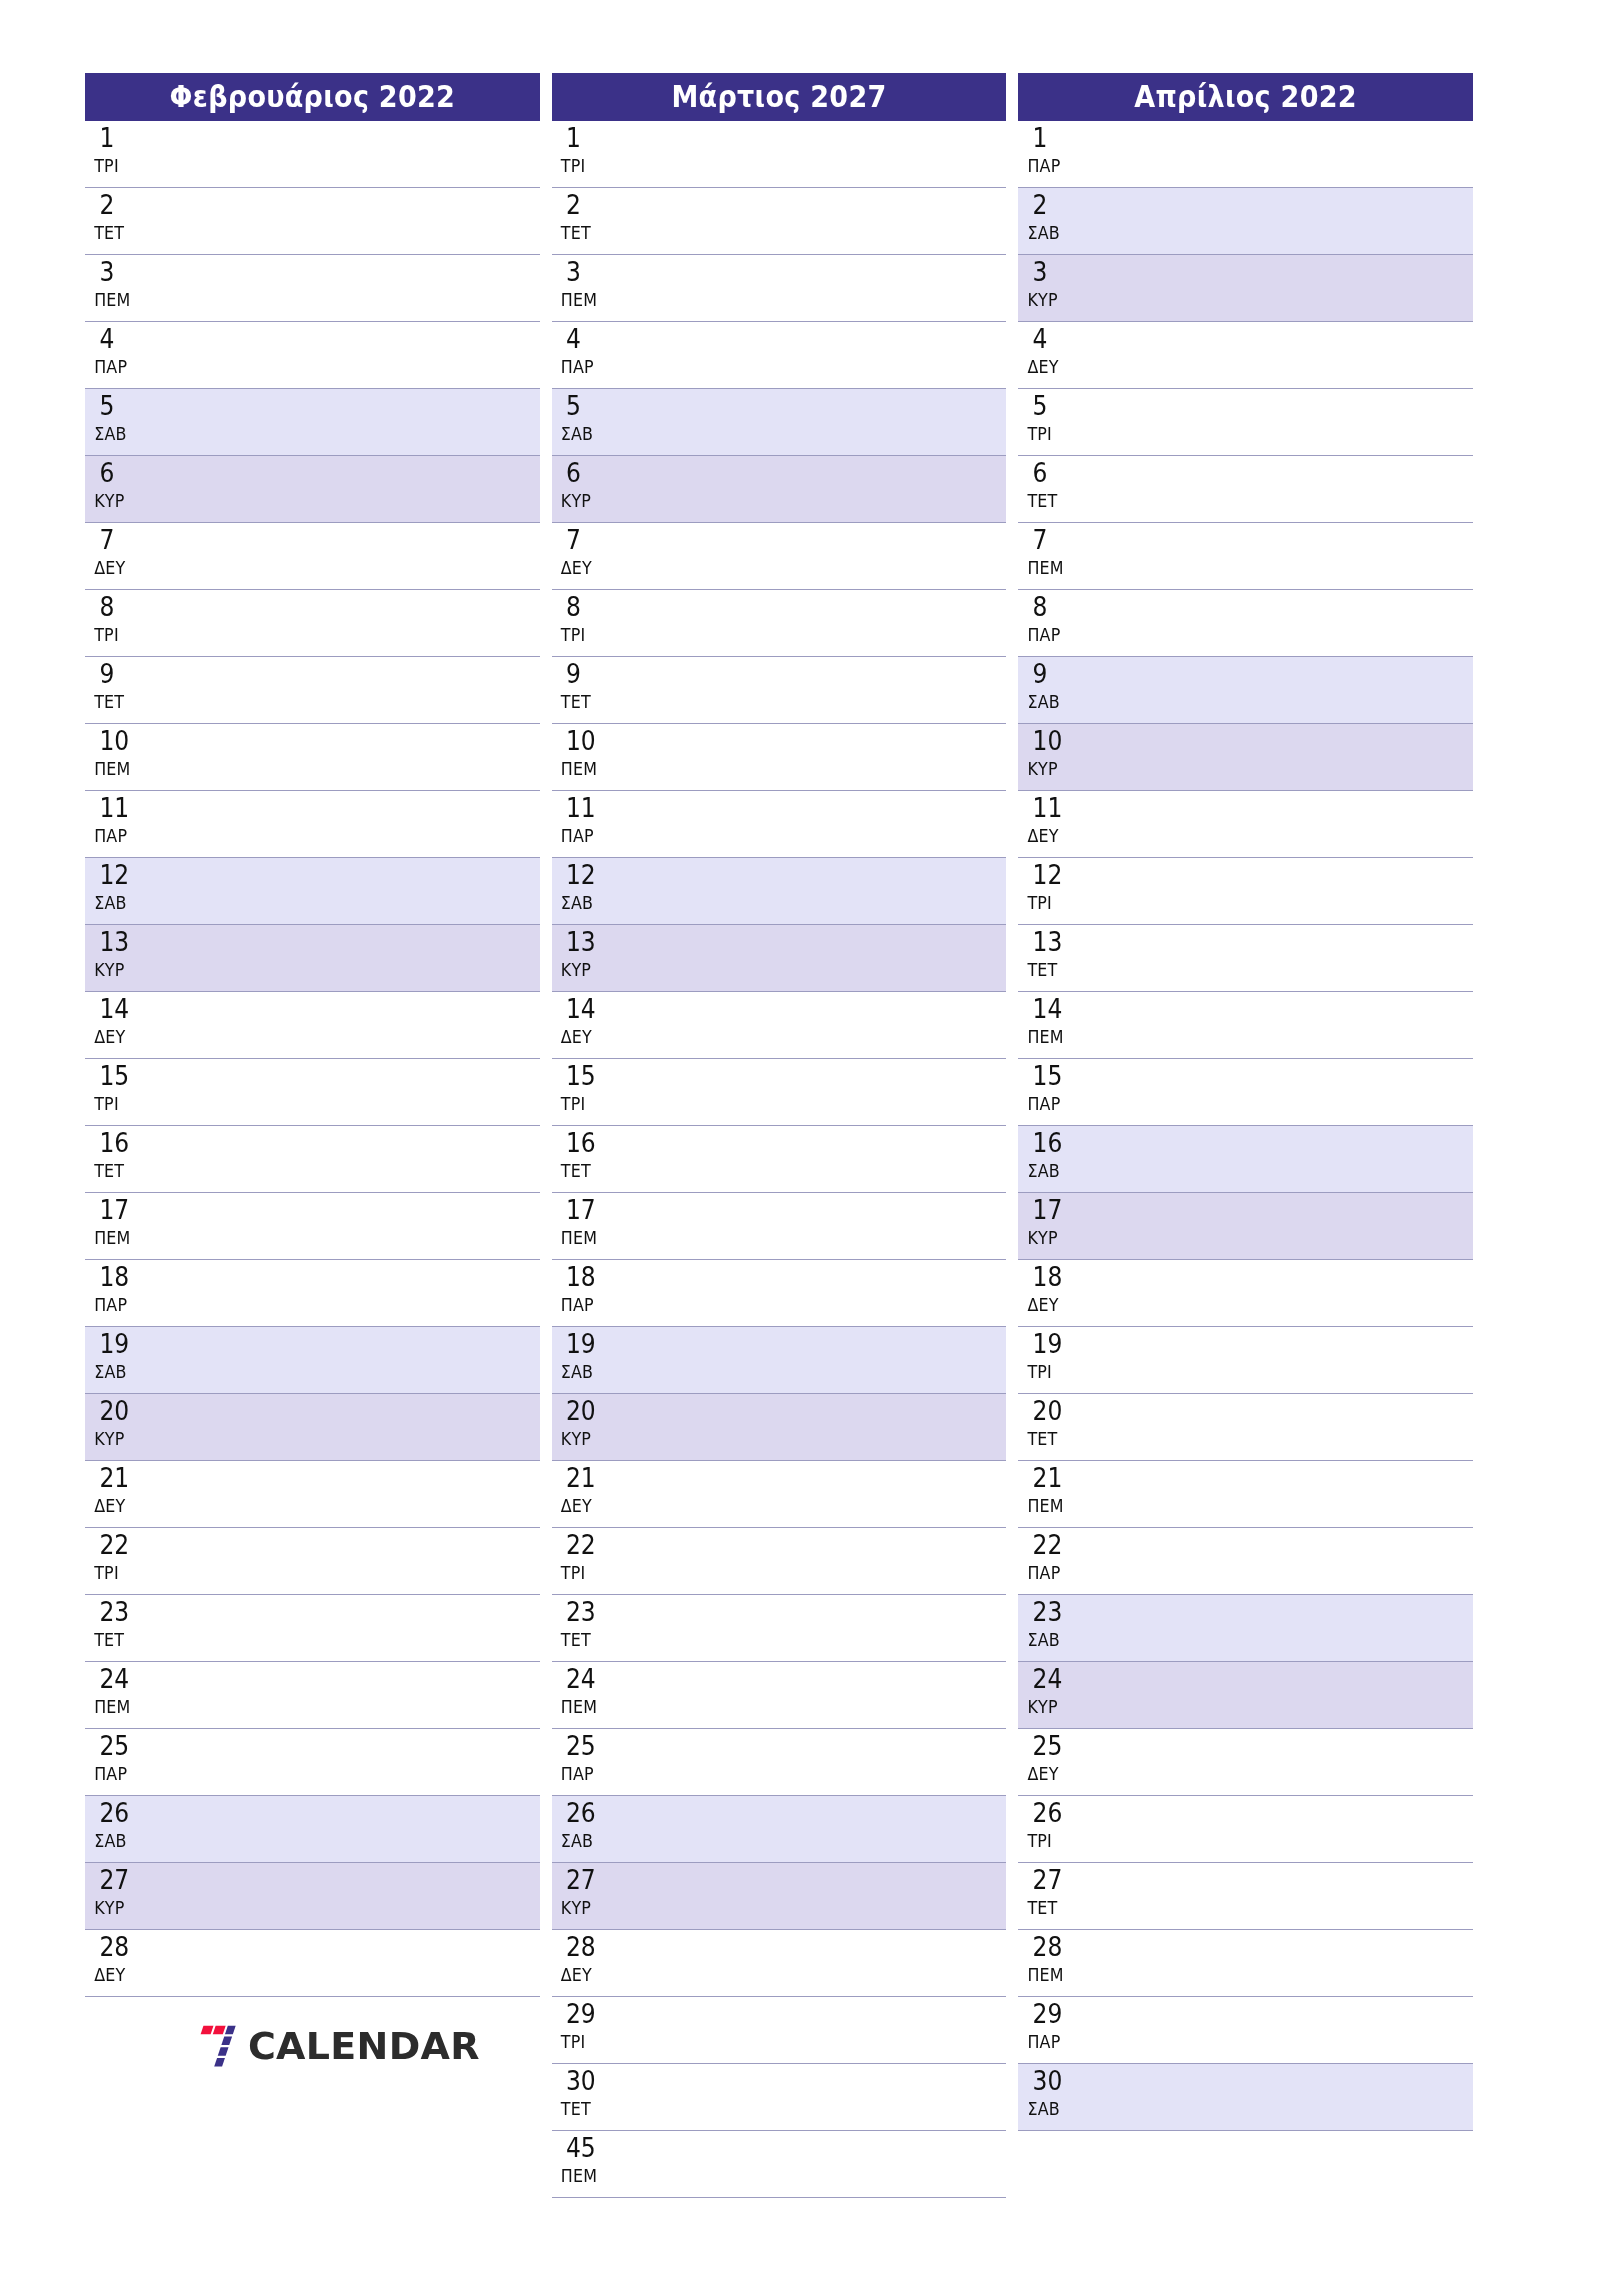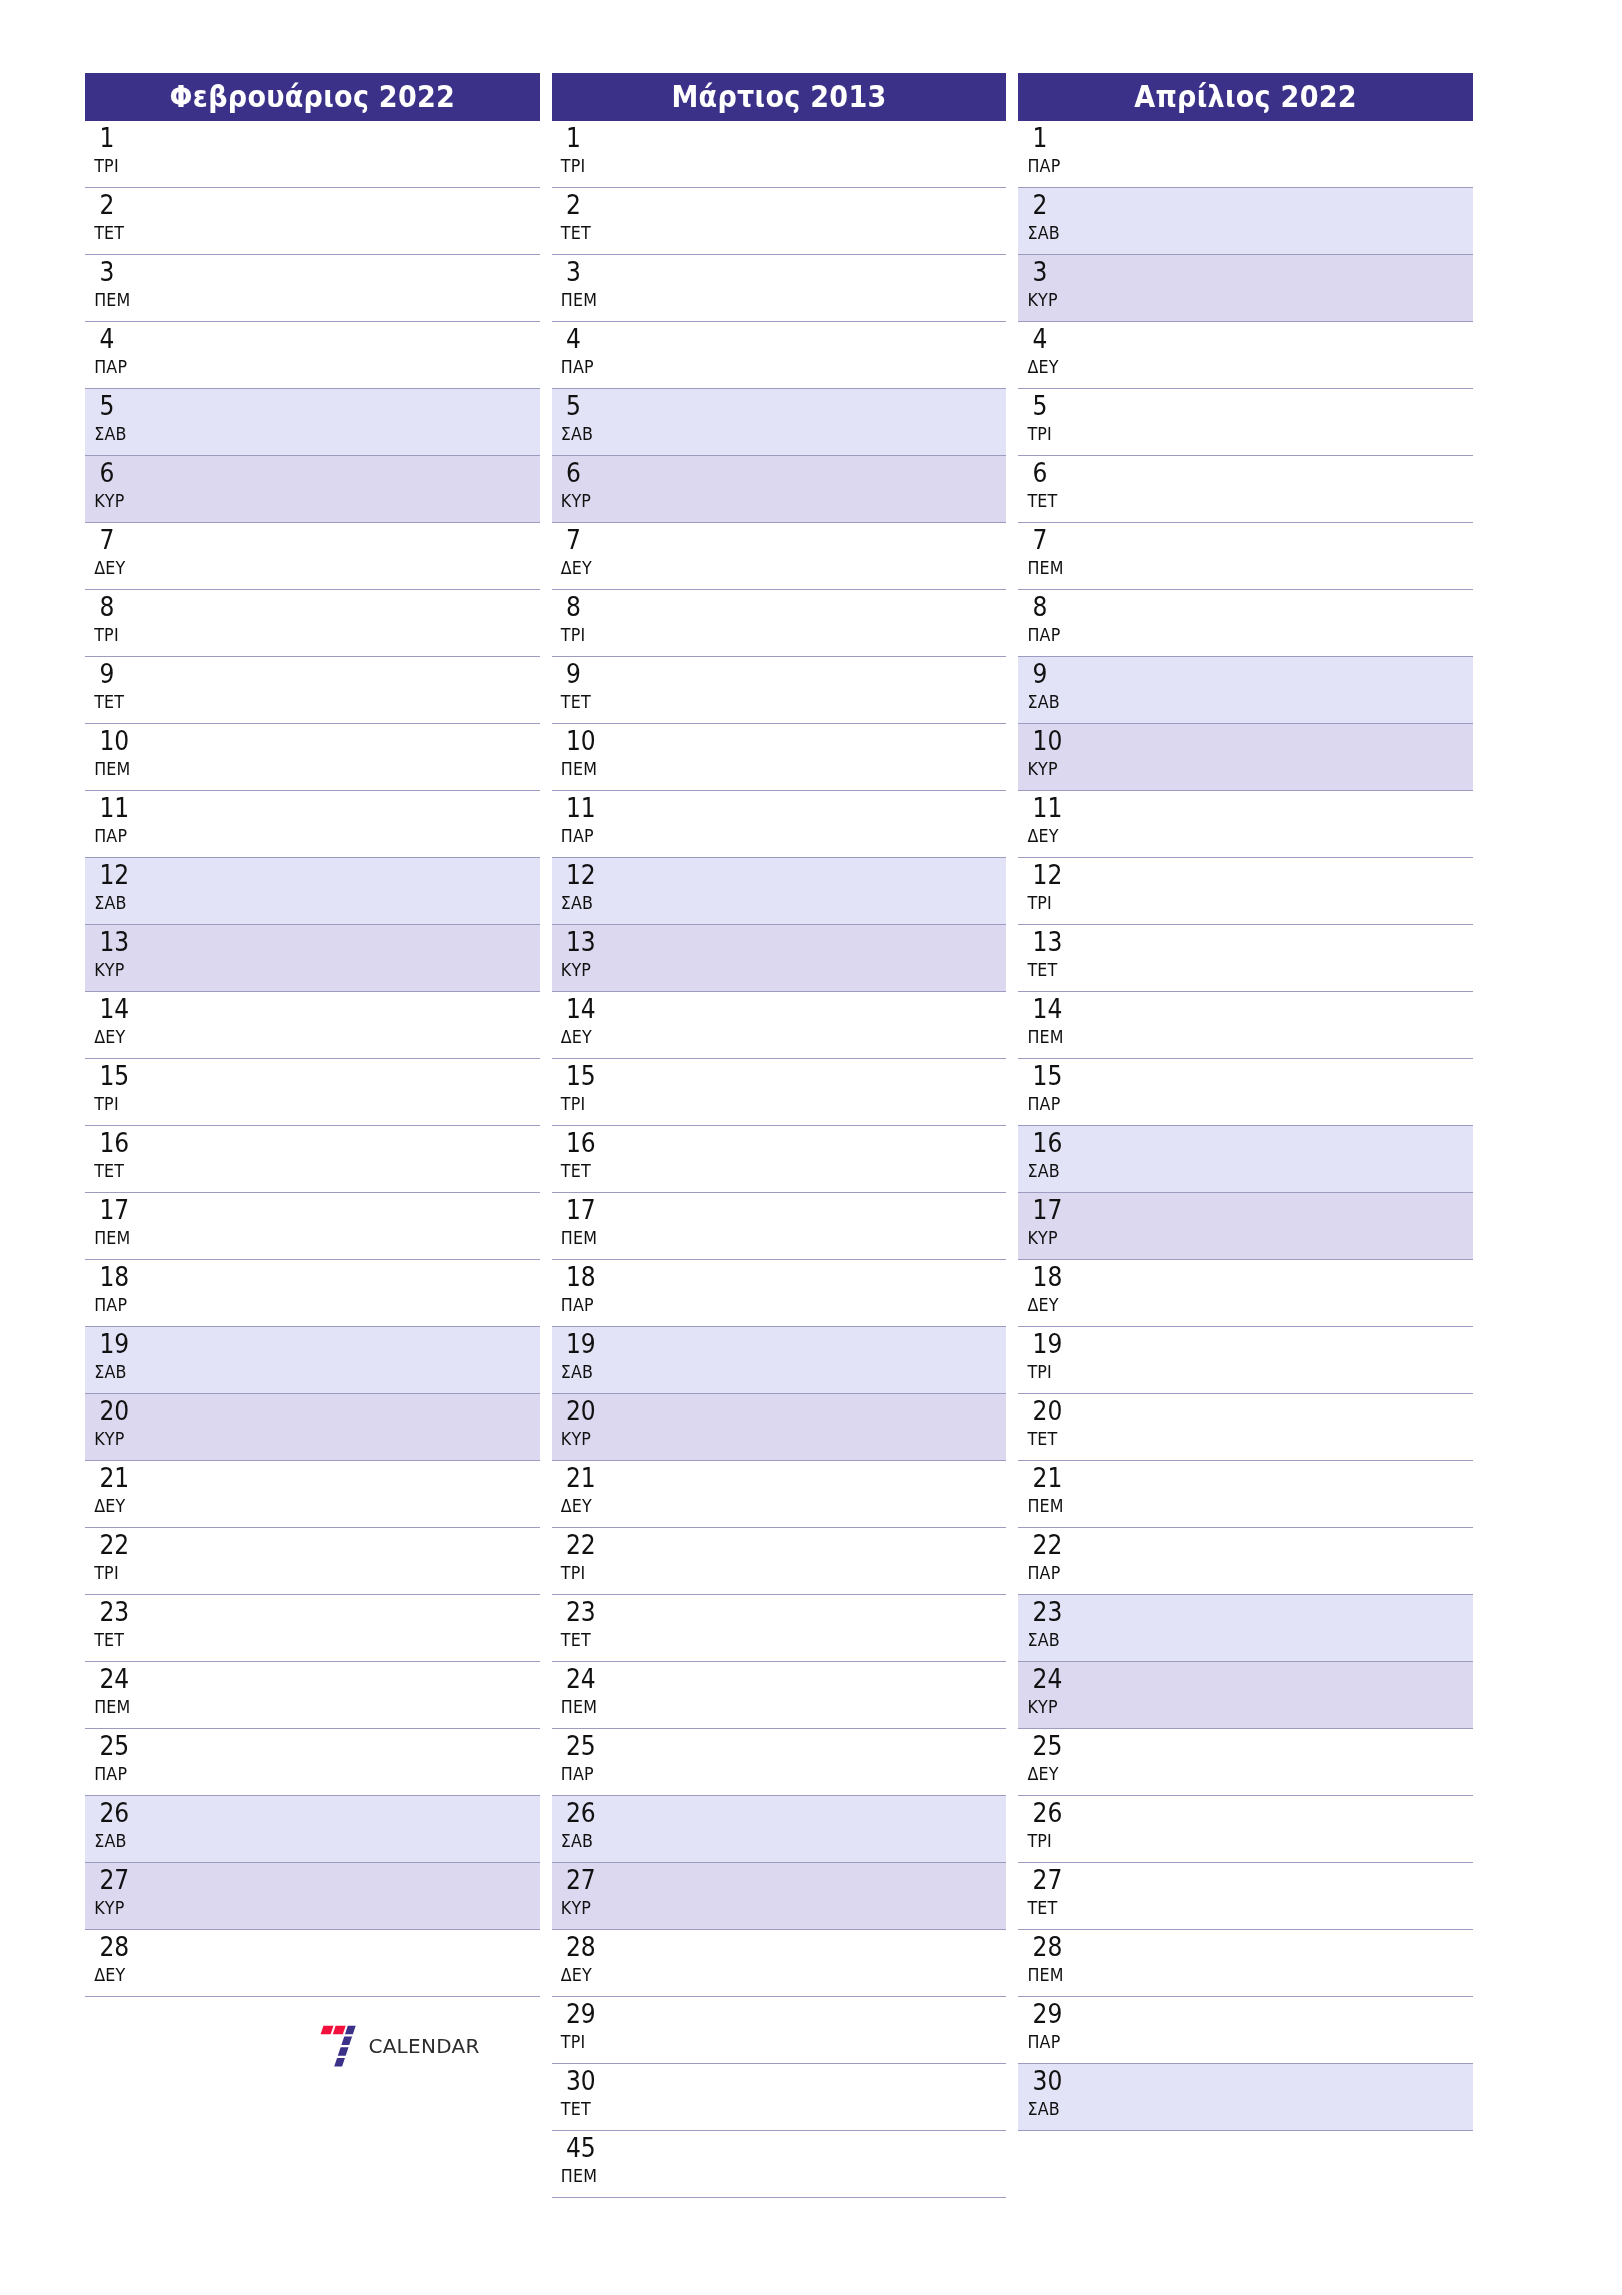--- a/index.html
+++ b/index.html
@@ -101,22 +101,22 @@
   }
   .logo {
     display: flex;
     align-items: center;
     gap: 9.2px;
   }
   .logo-mark {
     display: block;
   }
   .logo-word {
-    font-size: 20px;
-    font-weight: 400;
+    font-size: 38px;
+    font-weight: 700;
     letter-spacing: 0.3px;
     color: #2c2c2c;
     line-height: 1;
     font-family: "DejaVu Sans", "Liberation Sans", sans-serif;
   }
 </style>
 </head>
 <body>
 
 <div class="page">
@@ -250,21 +250,21 @@
                 <polygon points="58,62 80,62 72,86 50,86" fill="#3b3188"></polygon>
                 <polygon points="48,92 70,92 62,116 40,116" fill="#3b3188"></polygon>
               </svg>
             </span>
             <span class="logo-word">CALENDAR</span>
           </div>
         </div>
       </div>
       <div class="month">
         <div class="month-header">
-          <span class="month-header-title">Μάρτιος 2013</span>
+          <span class="month-header-title">Μάρτιος 2027</span>
         </div>
         <div class="days">
           <div class="day-row">
             <span class="day-num">1</span>
             <span class="day-abbr">ΤΡΙ</span>
           </div>
           <div class="day-row">
             <span class="day-num">2</span>
             <span class="day-abbr">ΤΕΤ</span>
           </div>

